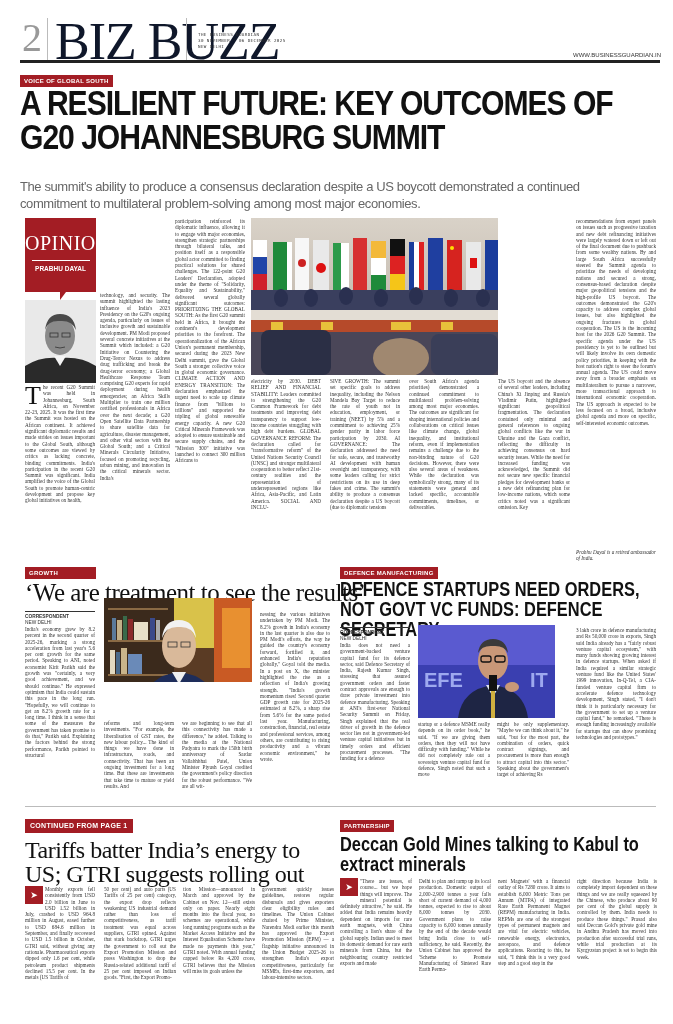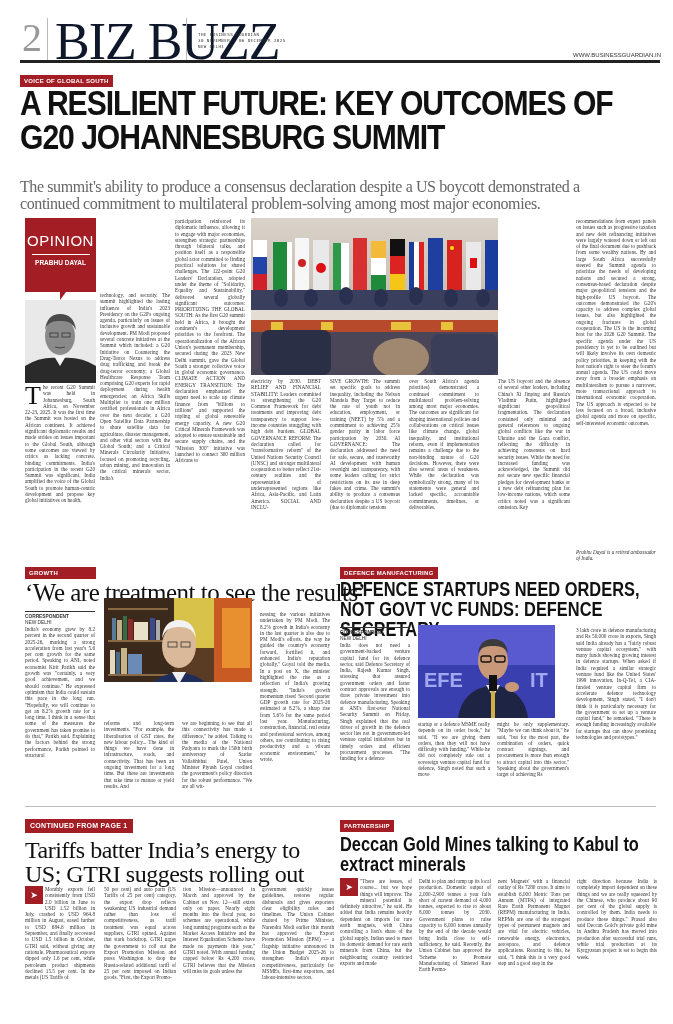--- a/index.html
+++ b/index.html
@@ -8,23 +8,23 @@
 .abs{position:absolute}
 .masthead-num{left:22px;top:18px;font-family:"Liberation Serif",serif;font-size:40px;color:#999;line-height:1}
 .masthead-div1{left:47px;top:18px;width:1px;height:42px;background:#bbb}
 .masthead-title{left:55px;top:16px;font-family:"Liberation Serif",serif;font-size:52px;color:#0f172a;line-height:1;letter-spacing:-1px}
 .masthead-div2{left:186px;top:18px;width:1px;height:42px;background:#bbb}
 .masthead-meta{left:198px;top:32px;font-family:"DejaVu Sans Mono",monospace;font-size:4.2px;line-height:6px;color:#333;letter-spacing:.4px}
 .masthead-url{right:12px;top:52px;font-family:"Liberation Sans",sans-serif;font-size:6px;color:#333}
 .masthead-rule{left:20px;top:60px;width:640px;height:3px;background:#222}
 .tag{font-family:"Liberation Sans",sans-serif;font-weight:bold;color:#fff;background:#a31d24;font-size:6px;padding:2px 4px;letter-spacing:.3px;line-height:8px;white-space:nowrap}
 .main-hl{left:20px;top:86px;width:640px;font-family:"Liberation Sans",sans-serif;font-weight:bold;font-size:35px;line-height:34px;letter-spacing:-1.2px;transform:scaleX(.86);transform-origin:left top;width:750px;color:#111}
-.deck{left:20px;top:178px;width:620px;font-family:Liberation Serif, serif;font-size:16px;line-height:17px;color:#666;letter-spacing:-.4px}
+.deck{left:20px;top:178px;width:620px;font-family:Liberation Sans, sans-serif;font-size:13px;line-height:17px;color:#666;letter-spacing:-.4px}
 .op-box{left:25px;top:218px;width:71px;height:74px;background:#a31d24;color:#fff;text-align:center}
-.op-box .t1{font-family:Liberation Sans, sans-serif;font-size:15px;margin-top:14px;letter-spacing:.5px}
+.op-box .t1{font-family:Liberation Serif, serif;font-size:20px;margin-top:14px;letter-spacing:.5px}
 .op-box .rule{width:58px;height:1px;background:#fff;margin:5px auto 4px}
 .op-box .t2{font-family:"Liberation Sans",sans-serif;font-weight:bold;font-size:6.5px}
 .portrait{left:25px;top:300px;width:71px;height:83px;background:linear-gradient(180deg,#f2f2f2 0%,#ddd 100%);overflow:hidden}
 .col{font-family:"Liberation Serif",serif;font-size:5.2px;line-height:6.3px;color:#333;text-align:justify;overflow:hidden}
 .photo{overflow:hidden}
 .rule-h{height:1px;background:#bbb}
 .byline{font-family:"Liberation Sans",sans-serif;font-size:4.8px;line-height:5.5px;color:#333;border-top:1.5px solid #333;padding-top:2px}
 .byline b{display:block;font-weight:bold}
 .hl-serif{font-family:"Liberation Serif",serif;color:#111;letter-spacing:-.5px}
 .hl-cond{font-family:"Liberation Sans",sans-serif;font-weight:bold;color:#111;transform:scaleX(.82);transform-origin:left top;white-space:nowrap}

